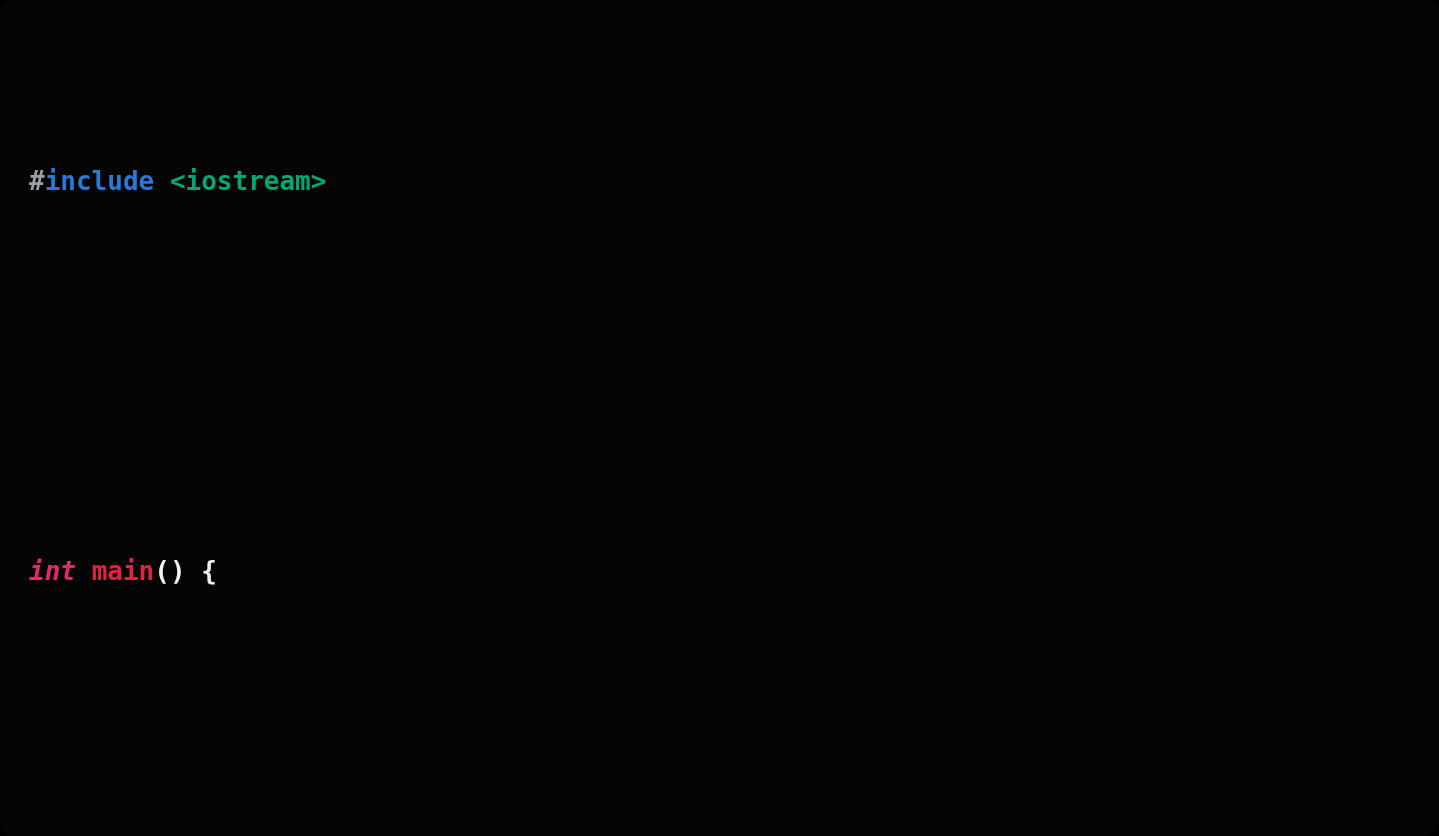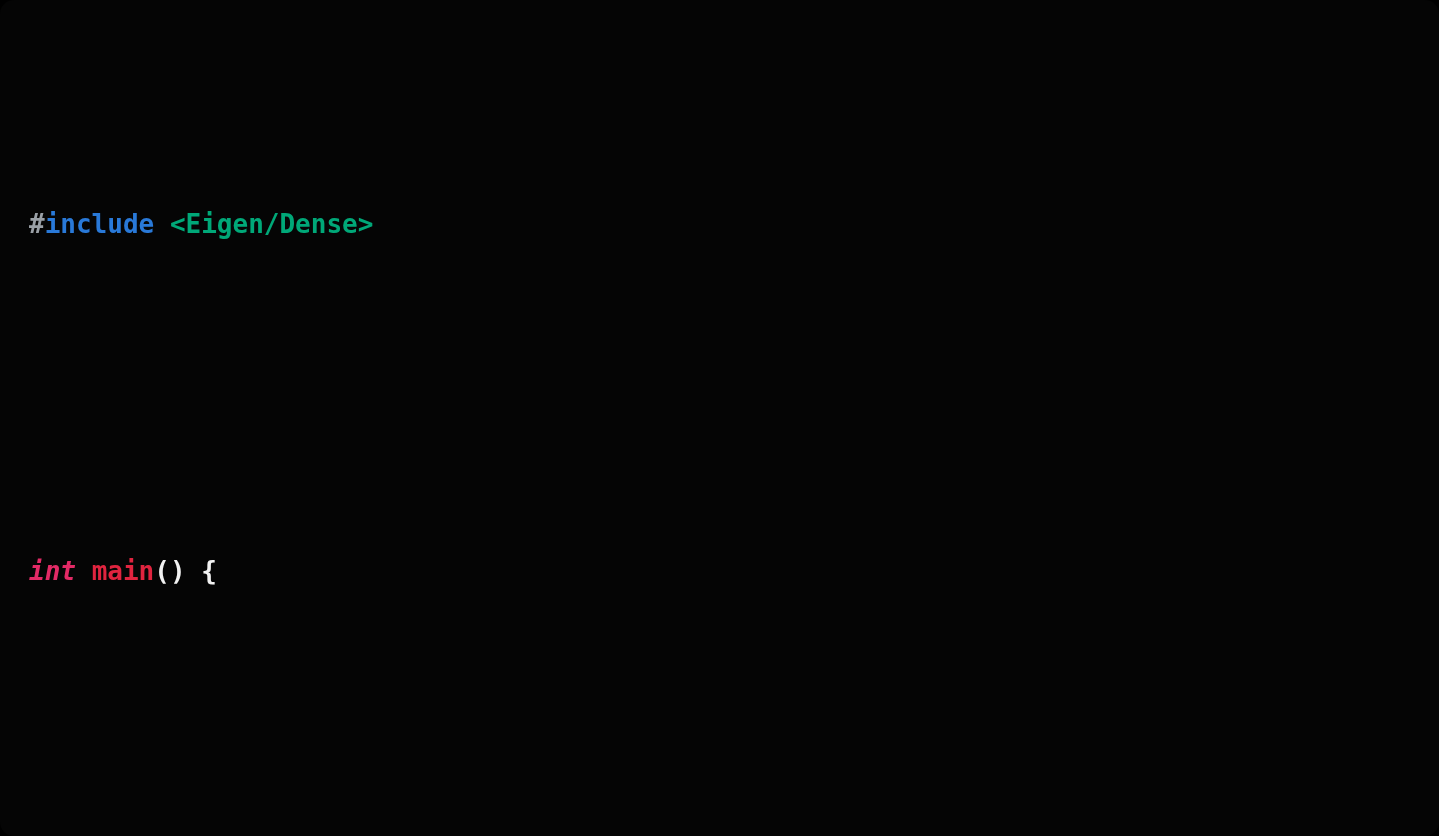--- a/index.html
+++ b/index.html
@@ -44,22 +44,22 @@
   .t-keyword   { color: #e32a66; font-style: italic; }   
   .t-fn        { color: #e0243f; }
   .t-plain     { color: #f2f2f2; }
 </style>
 </head>
 <body>
 
 <div id="code-card">
   <div class="code-body">
 
+    <div class="line"><span class="t-hash">#</span><span class="t-directive">include</span><span class="t-plain"> </span><span class="t-header">&lt;iostream&gt;</span></div>
 
-    <div class="line"><span class="t-hash">#</span><span class="t-directive">include</span><span class="t-plain"> </span><span class="t-header">&lt;Eigen/Dense&gt;</span></div>
 
     <div class="line blank"></div>
 
     <div class="line"><span class="t-keyword">int</span><span class="t-plain"> </span><span class="t-fn">main</span><span class="t-plain">() {</span></div>
 
     
 
     
 
     

